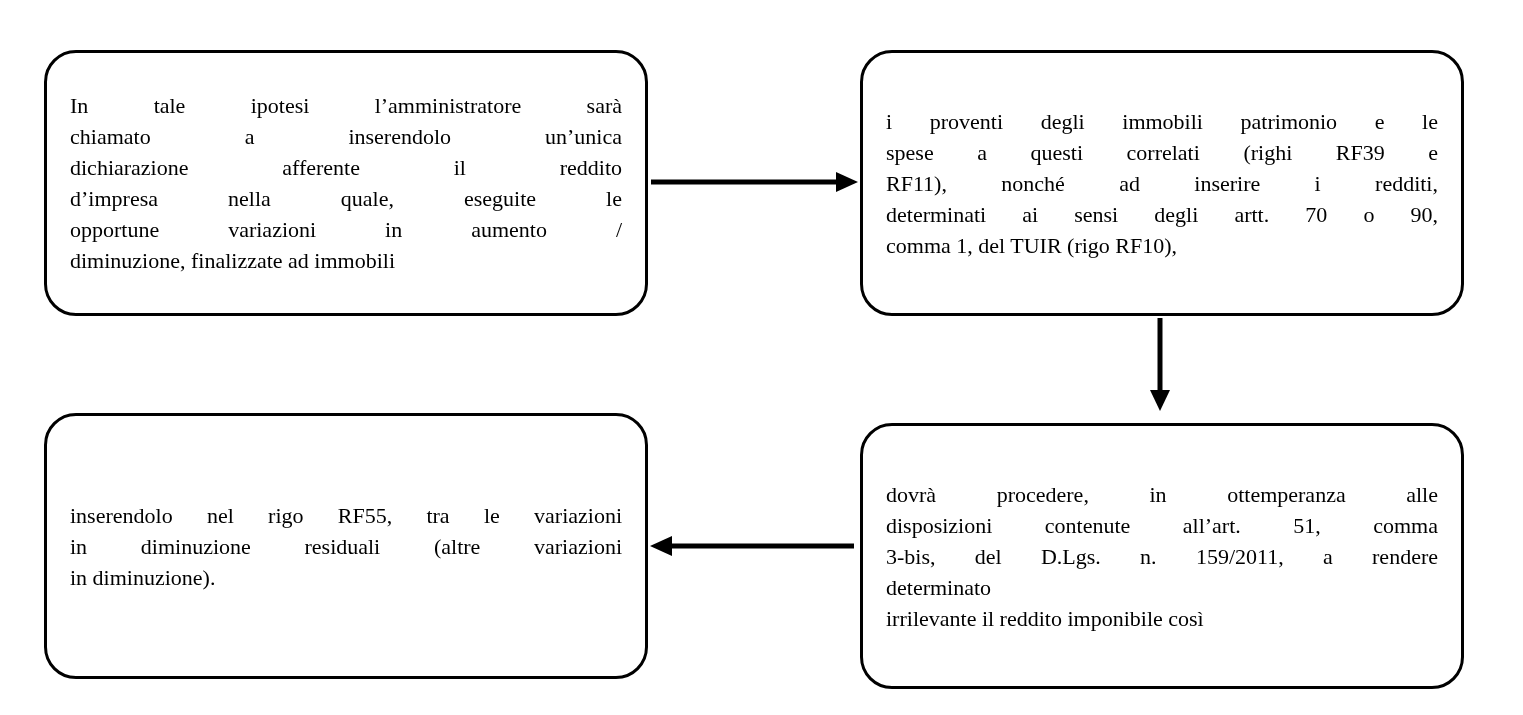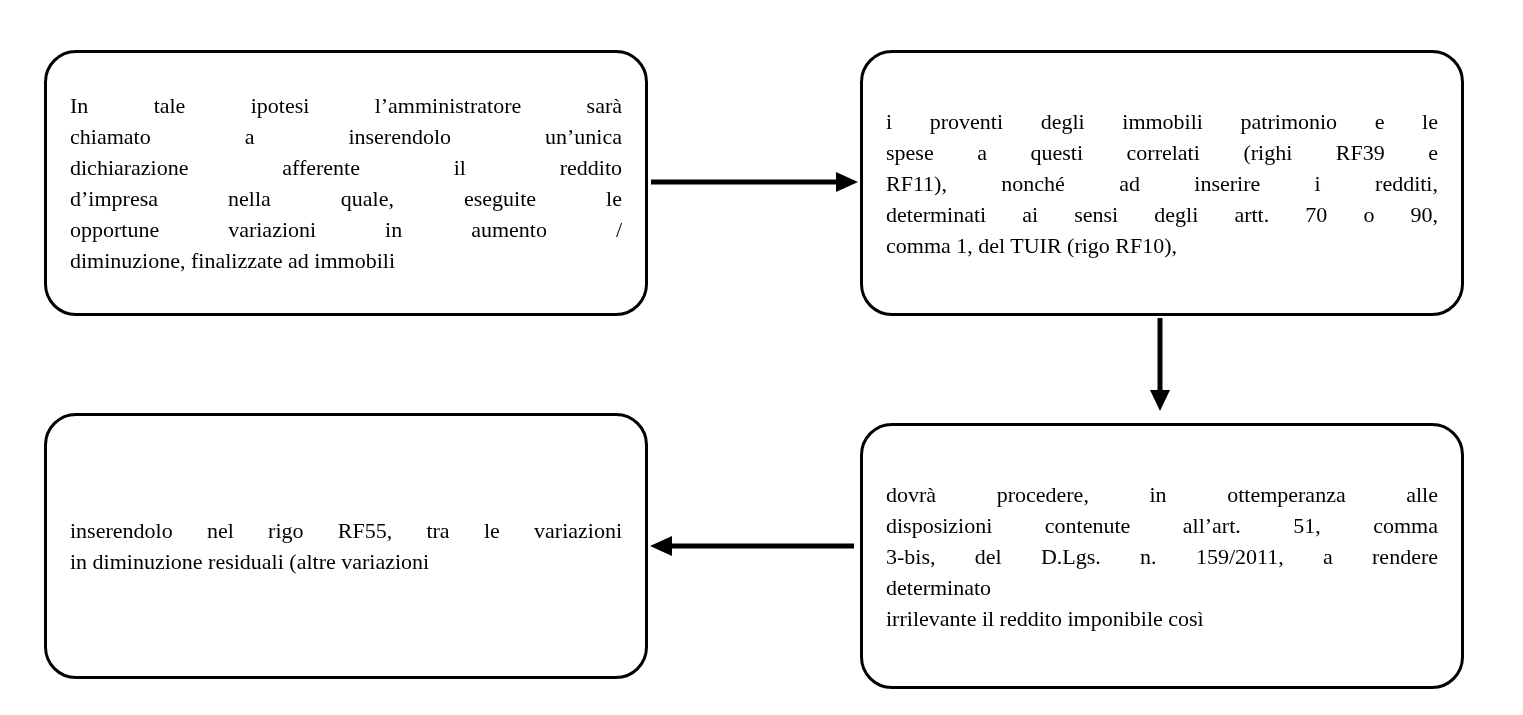--- a/index.html
+++ b/index.html
@@ -74,20 +74,21 @@
       <div class="box-line">dovrà procedere, in ottemperanza alle</div>
       <div class="box-line">disposizioni contenute all’art. 51, comma</div>
       <div class="box-line">3-bis, del D.Lgs. n. 159/2011, a rendere</div>
       <div class="box-line">determinato</div>
       <div class="box-line">irrilevante il reddito imponibile così</div>
     </div>
 
   <div class="flow-box" id="box-bottom-left">
       <div class="box-line">inserendolo nel rigo RF55, tra le variazioni</div>
       <div class="box-line">in diminuzione residuali (altre variazioni</div>
+      <div class="box-line">in diminuzione).</div>
     </div>
 
   <svg class="arrow-layer" width="1523" height="715" viewBox="0 0 1523 715" xmlns="http://www.w3.org/2000/svg">
     <g stroke="#000000" fill="#000000">
       <line x1="651" y1="182" x2="839" y2="182" stroke-width="5"></line>
       <polygon points="858,182 836,172 836,192" stroke="none"></polygon>
     </g>
     <g stroke="#000000" fill="#000000">
       <line x1="1160" y1="318" x2="1160" y2="393" stroke-width="5"></line>
       <polygon points="1160,411 1150,390 1170,390" stroke="none"></polygon>

